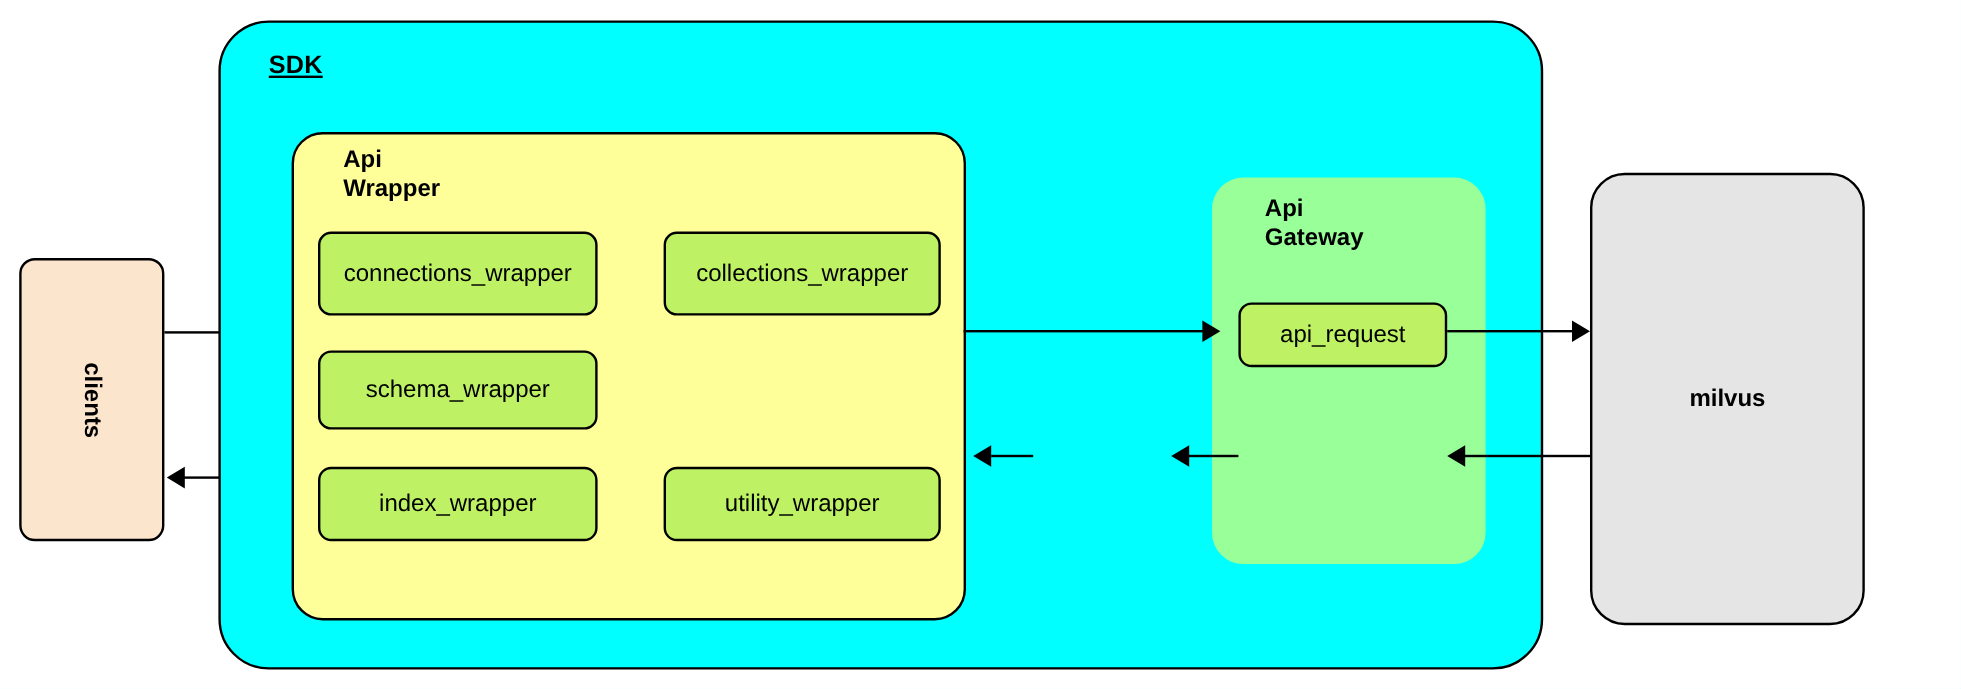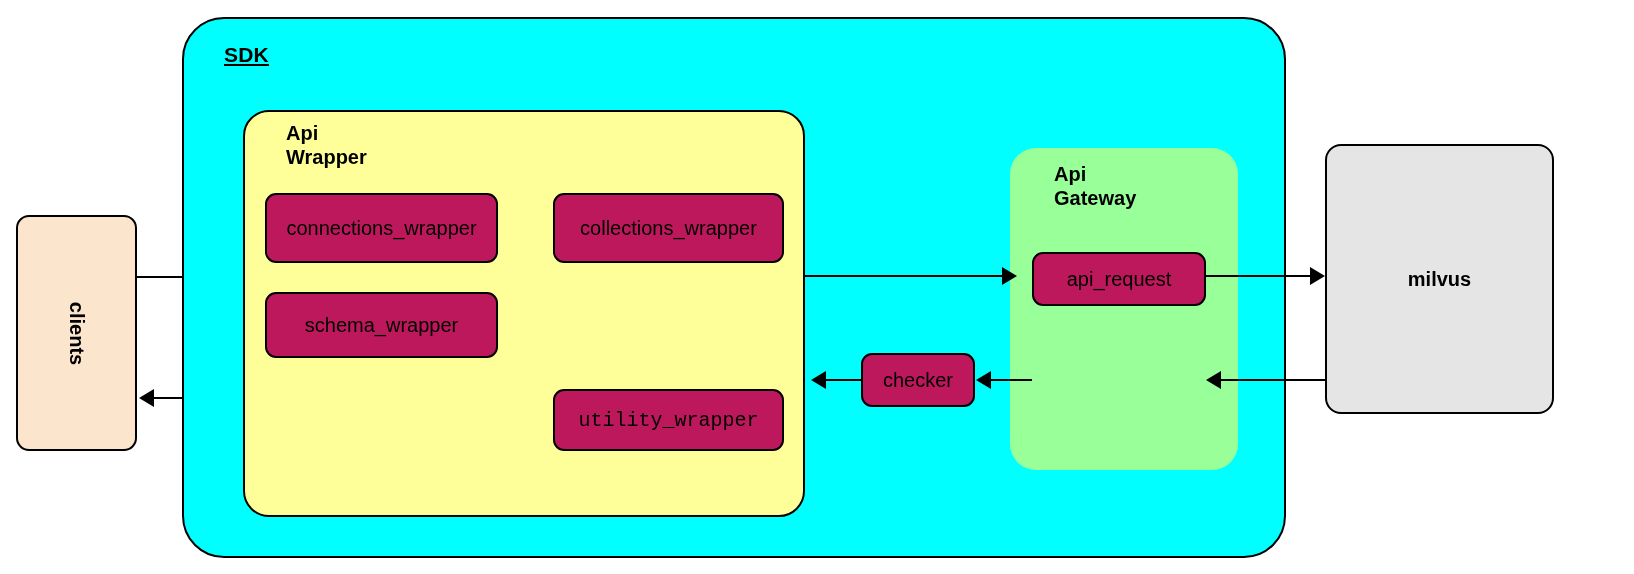--- a/index.html
+++ b/index.html
@@ -86,35 +86,35 @@
     left: 44px;
     top: 14px;
     font-size: 20px;
     font-weight: bold;
     white-space: pre-line;
     line-height: 1.22;
   }
 
   
   .node {
-    background: #be185d;
+    background: #bef264;
     border: 2px solid #000000;
     border-radius: 11px;
     font-size: 20px;
     text-align: center;
     padding: 0 6px;
   }
 
   
   .n-connections { left: 265px; top: 193px; width: 233px; height: 70px; }
   .n-collections { left: 553px; top: 193px; width: 231px; height: 70px; }
   .n-schema      { left: 265px; top: 292px; width: 233px; height: 66px; }
   .n-partition   { left: 553px; top: 292px; width: 231px; height: 66px; }
   .n-index       { left: 265px; top: 389px; width: 233px; height: 62px; }
-  .n-utility     { left: 553px; top: 389px; width: 231px; height: 62px; font-family: Liberation Mono, monospace; }
+  .n-utility     { left: 553px; top: 389px; width: 231px; height: 62px; }
 
   .n-apirequest  { left: 1032px; top: 252px; width: 174px; height: 54px; }
   .n-apiresponse { left: 1032px; top: 353px; width: 174px; height: 54px; }
 
   .n-checker     { left: 861px; top: 353px; width: 114px; height: 54px; }
 
   
   .clients-box {
     left: 16px;
     top: 215px;
@@ -129,24 +129,24 @@
     font-weight: bold;
     transform: rotate(90deg);
     white-space: nowrap;
   }
 
   
   .milvus-box {
     left: 1325px;
     top: 144px;
     width: 229px;
-    height: 270px;
+    height: 377px;
     background: #e5e5e5;
     border: 2px solid #000000;
-    border-radius: 16px;
+    border-radius: 29px;
     font-size: 20px;
     font-weight: bold;
   }
 
   
   .edge {
     position: absolute;
     background: #000000;
   }
   .edge-h { height: 2px; }
@@ -192,34 +192,34 @@
 
   <div class="box node n-connections">
     <span>connections_wrapper</span>
   </div>
   <div class="box node n-collections">
     <span>collections_wrapper</span>
   </div>
   <div class="box node n-schema">
     <span>schema_wrapper</span>
   </div>
+  <div class="box node n-index">
+    <span>index_wrapper</span>
+  </div>
   <div class="box node n-utility">
     <span>utility_wrapper</span>
   </div>
 
   <div class="edge edge-h" style="left:803px; top:275px; width:211px;"></div>
   <div class="arrowhead arrow-right" style="left:1002px; top:267px;"></div>
 
   <div class="box node n-apirequest">
     <span>api_request</span>
   </div>
 
-  <div class="box node n-checker">
-    <span>checker</span>
-  </div>
 
   <div class="edge edge-h" style="left:990px; top:379px; width:42px;"></div>
   <div class="arrowhead arrow-left" style="left:976px; top:371px;"></div>
 
   <div class="edge edge-h" style="left:826px; top:379px; width:35px;"></div>
   <div class="arrowhead arrow-left" style="left:811px; top:371px;"></div>
 
   <div class="edge edge-h" style="left:1206px; top:275px; width:113px;"></div>
   <div class="arrowhead arrow-right" style="left:1310px; top:267px;"></div>
 

